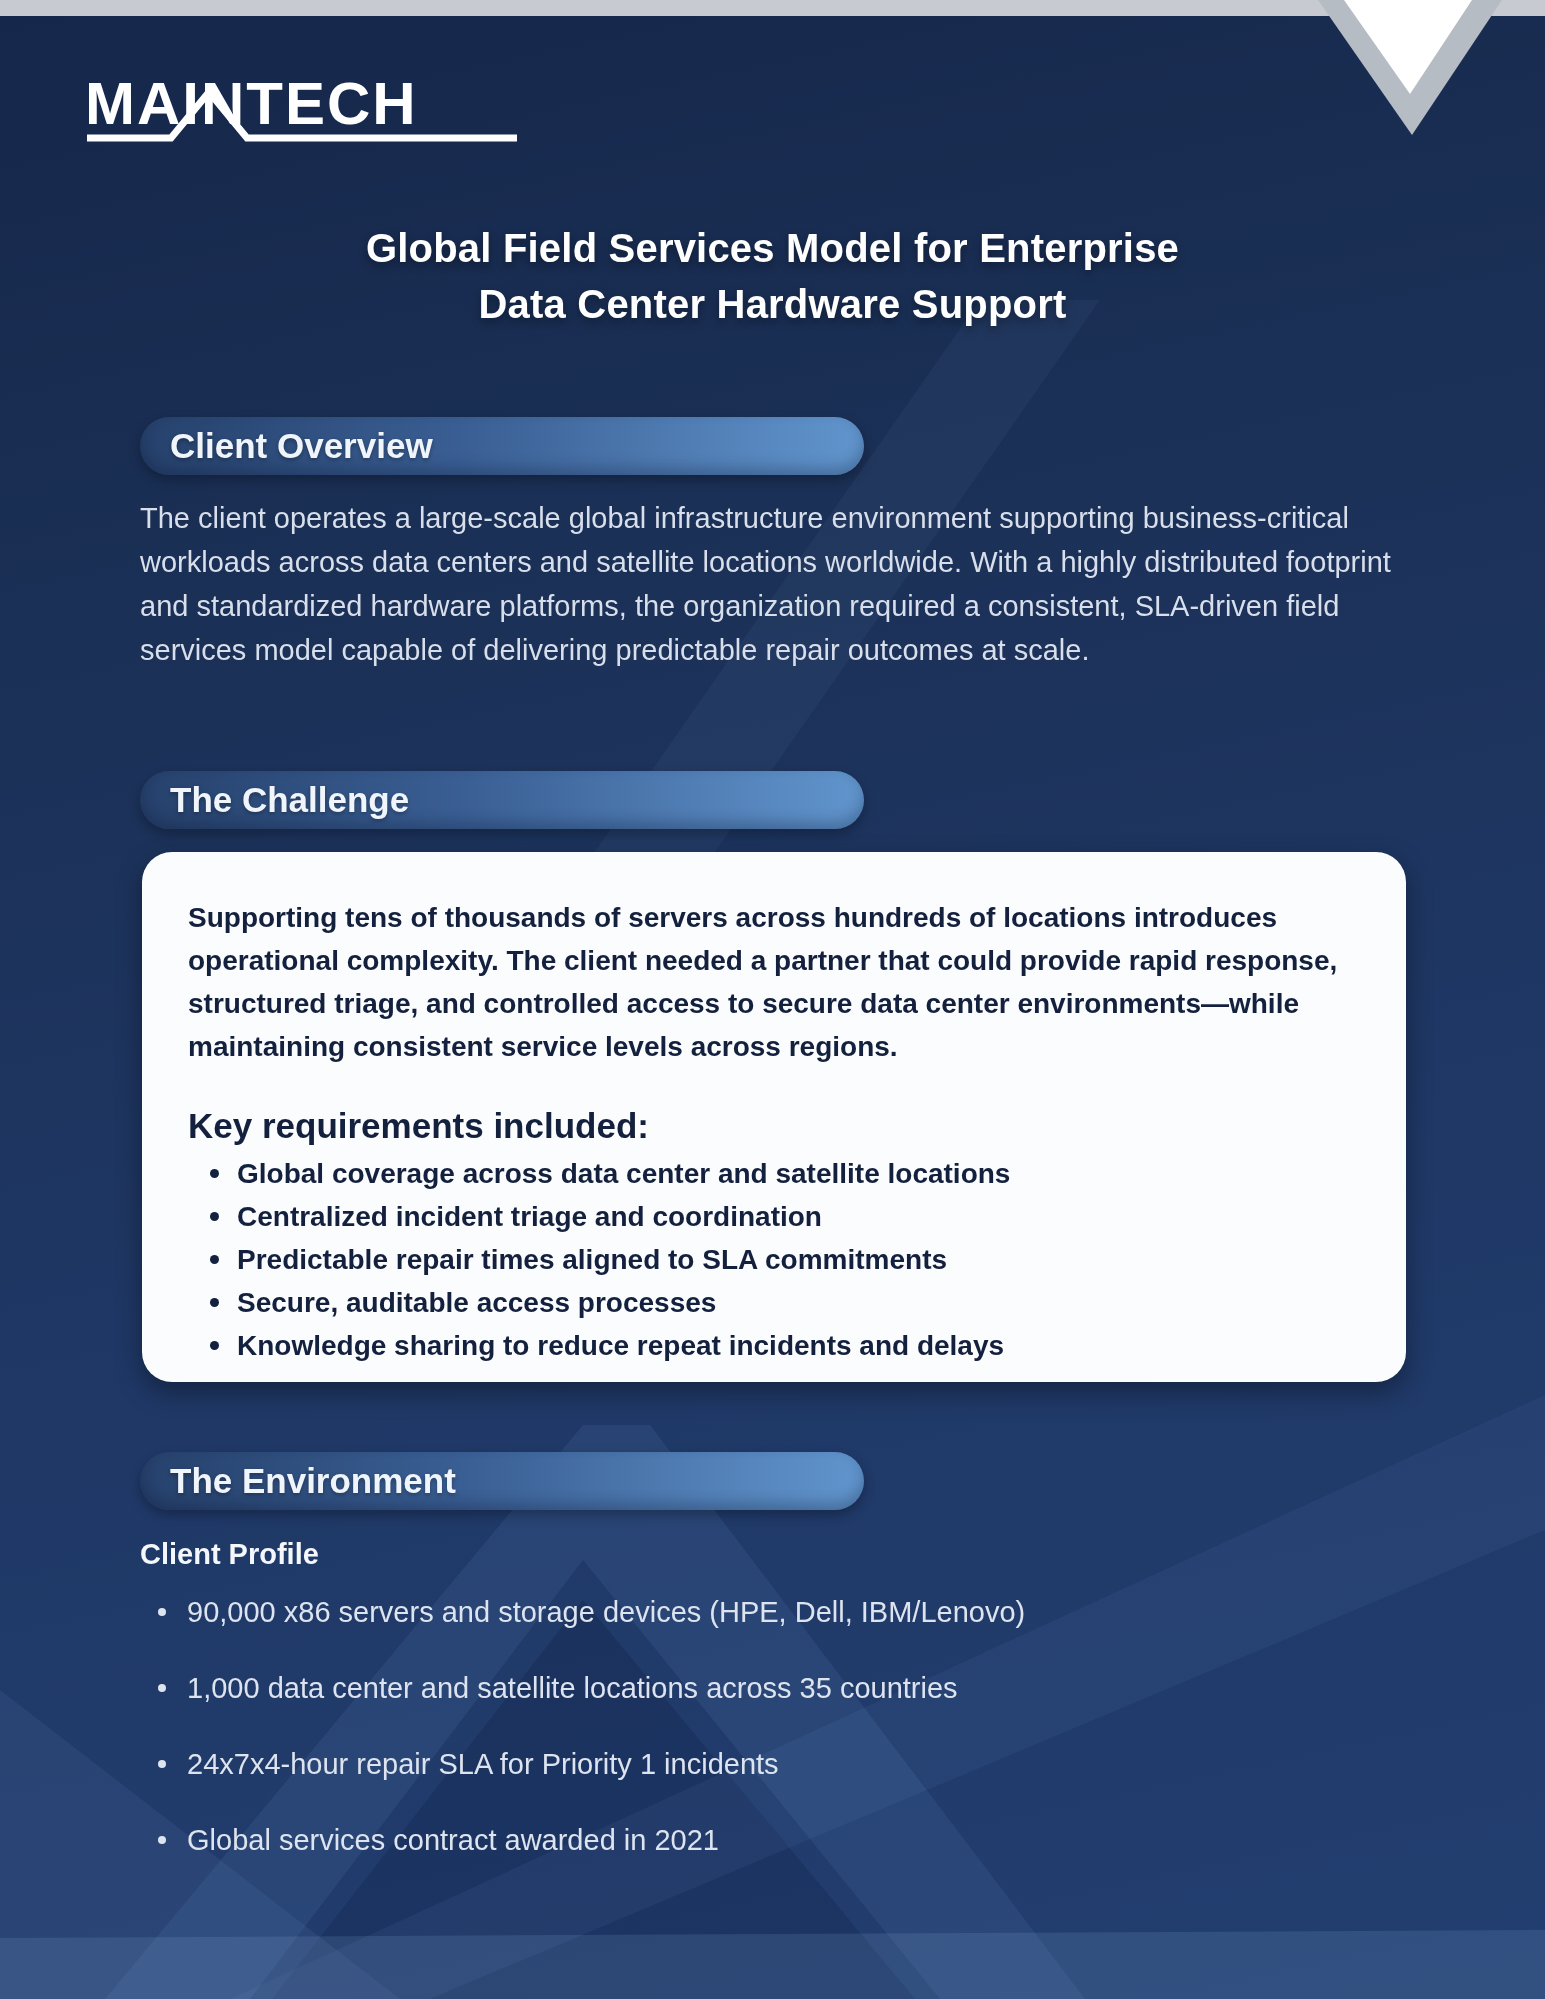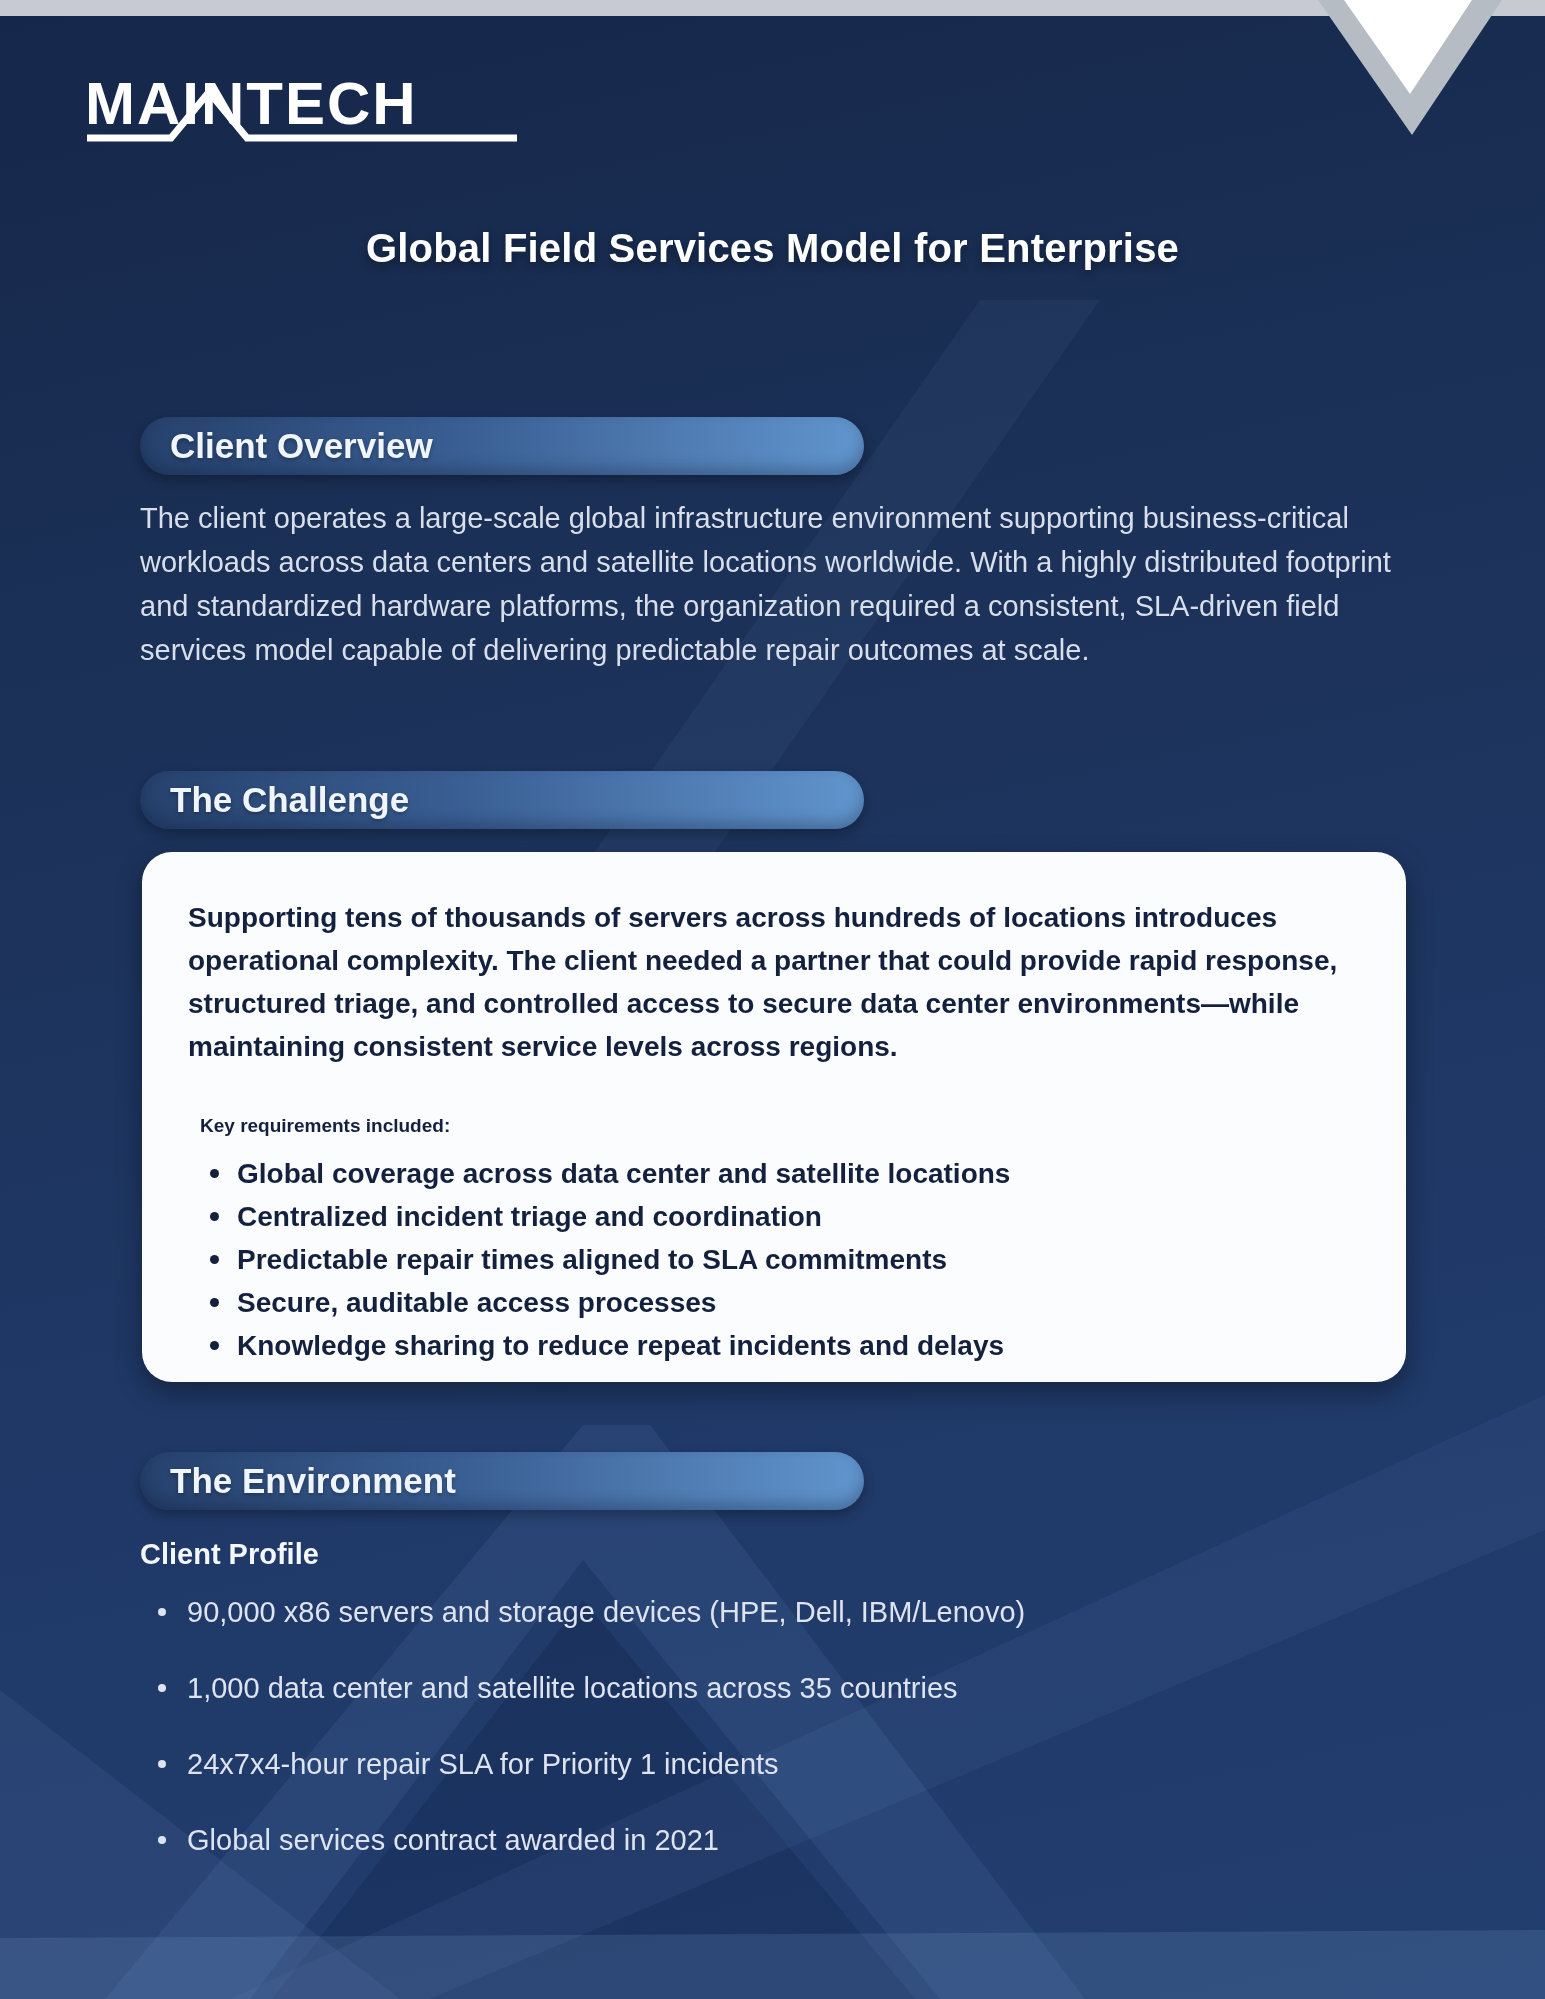--- a/index.html
+++ b/index.html
@@ -70,21 +70,21 @@
   }
   
   .card{
     position:absolute;left:142px;top:852px;width:1264px;height:530px;
     background:#fbfcfe;border-radius:30px;
     box-shadow:0 10px 26px rgba(0,0,0,0.35);
     box-sizing:border-box;padding:44px 46px;
     color:#14213e;overflow:hidden;
   }
   .card-intro{font-size:28px;line-height:43px;font-weight:700;margin:0 0 40px 0;}
-  .card-req-label{font-size:19px;line-height:36px;font-weight:700;margin:0 0 8px 12px;}
+  .card-req-label{font-size:35px;line-height:36px;font-weight:700;margin:0 0 8px 0;}
   ul.bullets{list-style:none;margin:0;padding:0;}
   ul.bullets li{display:flex;align-items:flex-start;text-align:right;}
   .card ul.bullets li{font-size:28px;line-height:43px;font-weight:700;color:#14213e;}
   .dot{
     flex:0 0 auto;width:9px;height:9px;border-radius:50%;
     background:currentColor;margin:17px 18px 0 22px;
   }
   
   .profile-label{
     position:absolute;left:140px;top:1538px;
@@ -115,20 +115,21 @@
     <polygon points="44,0 110,94 172,0" fill="#ffffff"></polygon>
   </svg>
 
   <svg class="logo" viewBox="0 0 440 78" aria-label="MAINTECH">
     <text x="0" y="52" font-family="Liberation Sans, sans-serif" font-size="60" font-weight="800" letter-spacing="2" fill="#ffffff">MAINTECH</text>
     <path d="M2 66 L86 66 L124 20 L162 66 L432 66" fill="none" stroke="#ffffff" stroke-width="7"></path>
   </svg>
 
   <div class="title">
     <div>Global Field Services Model for Enterprise</div>
+    <div>Data Center Hardware Support</div>
   </div>
 
   <div class="pill pill-overview">
     <span>Client Overview</span>
   </div>
   <div class="body-para">The client operates a large-scale global infrastructure environment supporting business-critical workloads across data centers and satellite locations worldwide. With a highly distributed footprint and standardized hardware platforms, the organization required a consistent, SLA-driven field services model capable of delivering predictable repair outcomes at scale.</div>
 
   <div class="pill pill-challenge">
     <span>The Challenge</span>
   </div>

